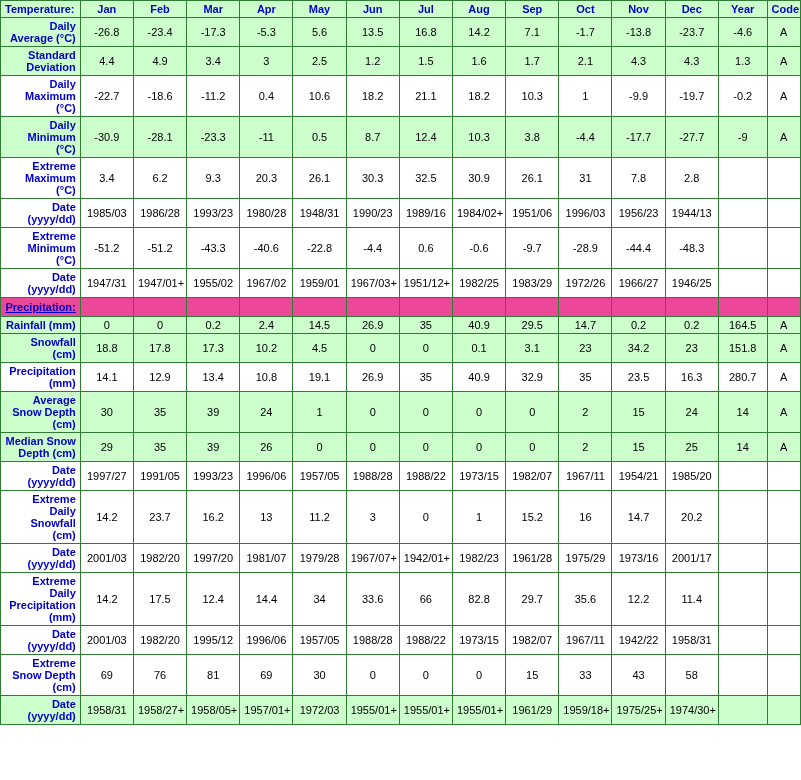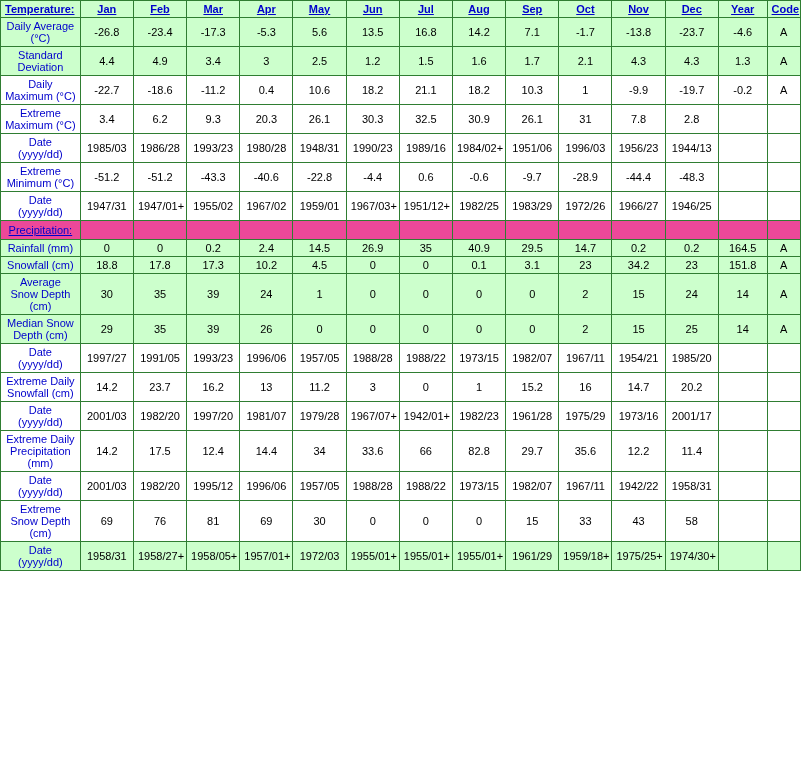--- a/index.html
+++ b/index.html
@@ -23,30 +23,29 @@
     vertical-align: middle;
     overflow: hidden;
   }
   .hdr {
     background: #ccffcc;
     color: #0000cc;
     font-weight: bold;
     font-size: 11px;
     text-align: center;
     vertical-align: bottom;
-    text-decoration: underline;
   }
   .hdr.left {
     text-align: left;
   }
   .rowlabel {
     color: #0000cc;
-    font-weight: normal;
+    font-weight: bold;
     font-size: 11px;
-    text-align: center;
+    text-align: right;
     vertical-align: middle;
   }
   .rowlabel.section {
     text-decoration: underline;
   }
   .num {
     text-align: center;
     font-size: 11px;
     color: #000000;
   }
@@ -150,20 +149,37 @@
         <td class="num shade-white">21.1</td>
         <td class="num shade-white">18.2</td>
         <td class="num shade-white">10.3</td>
         <td class="num shade-white">1</td>
         <td class="num shade-white">-9.9</td>
         <td class="num shade-white">-19.7</td>
         <td class="num shade-white">-0.2</td>
         <td class="num shade-white">A</td>
       </tr>
       <tr>
+        <td class="rowlabel shade-green">Daily Minimum (°C)</td>
+        <td class="num shade-green">-30.9</td>
+        <td class="num shade-green">-28.1</td>
+        <td class="num shade-green">-23.3</td>
+        <td class="num shade-green">-11</td>
+        <td class="num shade-green">0.5</td>
+        <td class="num shade-green">8.7</td>
+        <td class="num shade-green">12.4</td>
+        <td class="num shade-green">10.3</td>
+        <td class="num shade-green">3.8</td>
+        <td class="num shade-green">-4.4</td>
+        <td class="num shade-green">-17.7</td>
+        <td class="num shade-green">-27.7</td>
+        <td class="num shade-green">-9</td>
+        <td class="num shade-green">A</td>
+      </tr>
+      <tr>
         <td class="rowlabel shade-white">Extreme Maximum (°C)</td>
         <td class="num shade-white">3.4</td>
         <td class="num shade-white">6.2</td>
         <td class="num shade-white">9.3</td>
         <td class="num shade-white">20.3</td>
         <td class="num shade-white">26.1</td>
         <td class="num shade-white">30.3</td>
         <td class="num shade-white bold">32.5</td>
         <td class="num shade-white">30.9</td>
         <td class="num shade-white">26.1</td>
@@ -267,20 +283,37 @@
         <td class="num shade-green">4.5</td>
         <td class="num shade-green">0</td>
         <td class="num shade-green">0</td>
         <td class="num shade-green">0.1</td>
         <td class="num shade-green">3.1</td>
         <td class="num shade-green">23</td>
         <td class="num shade-green">34.2</td>
         <td class="num shade-green">23</td>
         <td class="num shade-green">151.8</td>
         <td class="num shade-green">A</td>
+      </tr>
+      <tr>
+        <td class="rowlabel shade-white">Precipitation (mm)</td>
+        <td class="num shade-white">14.1</td>
+        <td class="num shade-white">12.9</td>
+        <td class="num shade-white">13.4</td>
+        <td class="num shade-white">10.8</td>
+        <td class="num shade-white">19.1</td>
+        <td class="num shade-white">26.9</td>
+        <td class="num shade-white">35</td>
+        <td class="num shade-white">40.9</td>
+        <td class="num shade-white">32.9</td>
+        <td class="num shade-white">35</td>
+        <td class="num shade-white">23.5</td>
+        <td class="num shade-white">16.3</td>
+        <td class="num shade-white">280.7</td>
+        <td class="num shade-white">A</td>
       </tr>
       <tr>
         <td class="rowlabel shade-green">Average Snow Depth (cm)</td>
         <td class="num shade-green">30</td>
         <td class="num shade-green">35</td>
         <td class="num shade-green">39</td>
         <td class="num shade-green">24</td>
         <td class="num shade-green">1</td>
         <td class="num shade-green">0</td>
         <td class="num shade-green">0</td>

